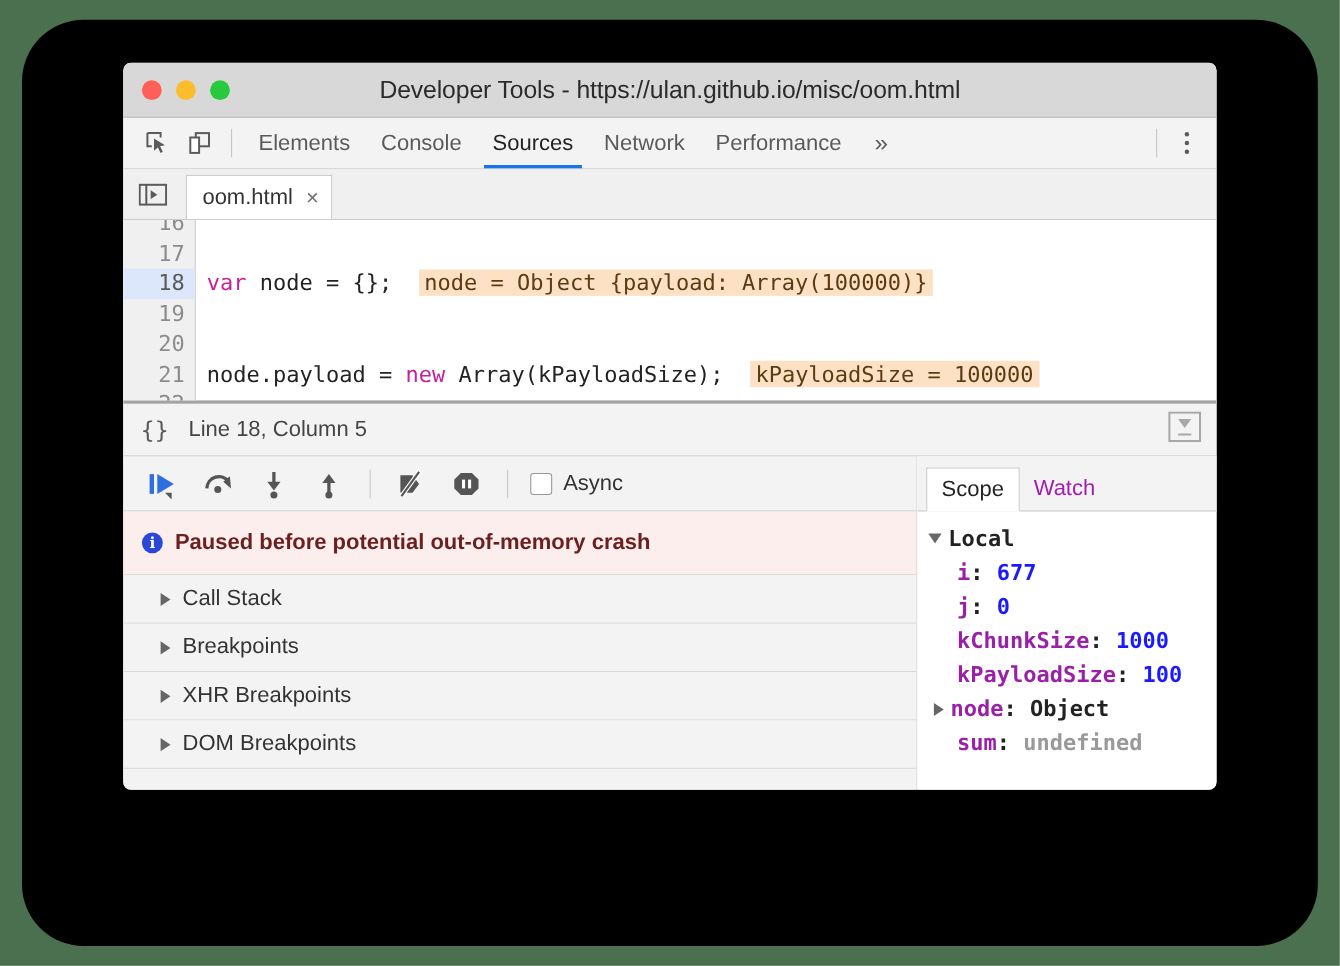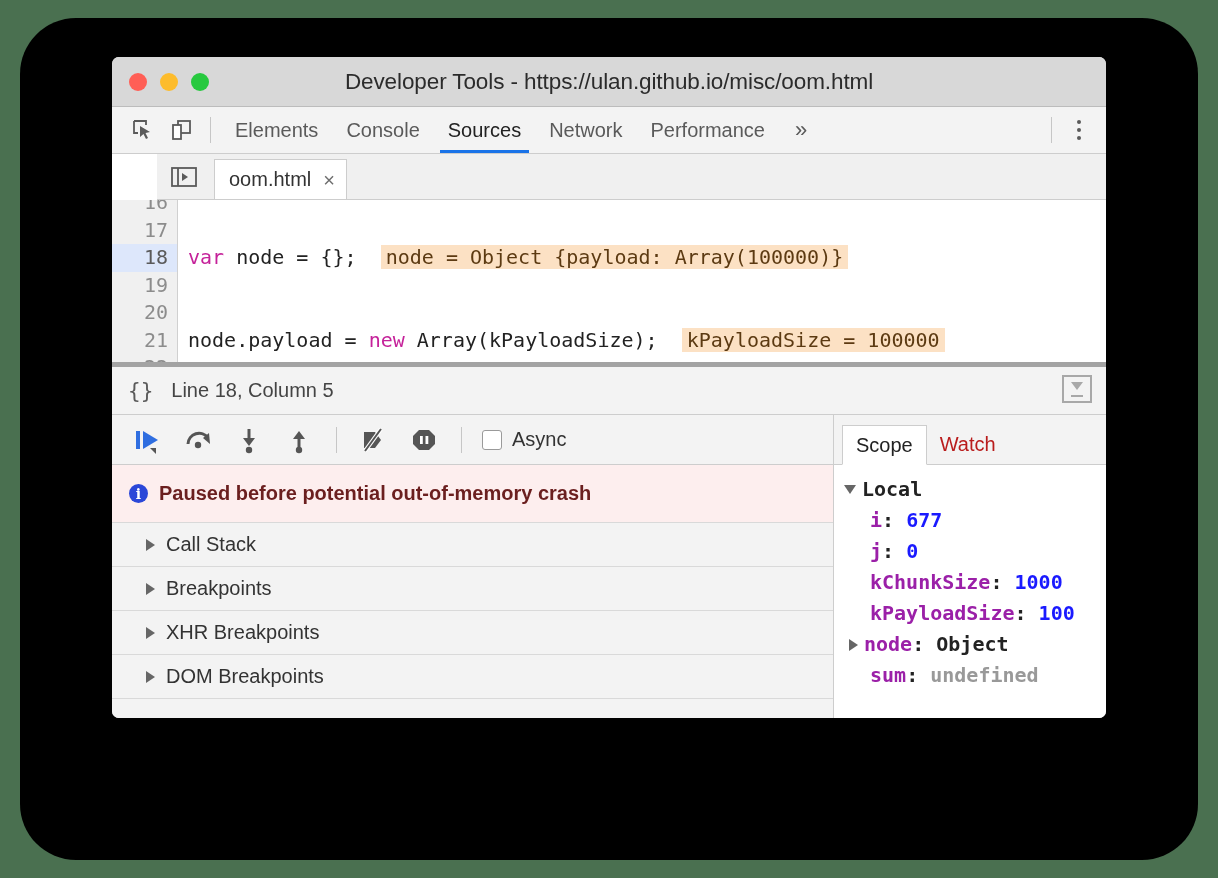--- a/index.html
+++ b/index.html
@@ -102,21 +102,20 @@
 
   
   #filetabs {
     height: 46px;
     background: #f0f0f0;
     border-bottom: 1px solid #cdcdcd;
     display: flex;
     align-items: flex-end;
     flex: none;
     padding-left: 10px;
-    margin-left: 45px;
   }
   #nav-toggle {
     width: 34px; height: 34px; margin-bottom: 5px;
     display: flex; align-items: center; justify-content: center;
   }
   #file-tab {
     margin-left: 13px;
     height: 40px;
     background: #ffffff;
     border: 1px solid #cdcdcd;
@@ -129,21 +128,21 @@
   #file-tab-close { font-size: 20px; color: #6e6e6e; line-height: 1; }
 
   
   #editor {
     flex: none;
     height: 167px;
     display: flex;
     background: #fff;
     overflow: hidden;
     position: relative;
-    border-bottom: 5px solid #a3a3a3;
+    border-bottom: 3px solid #a3a3a3;
   }
   #gutter {
     width: 66px;
     background: #f0f0f0;
     border-right: 1px solid #d0d0d0;
     flex: none;
     padding-top: 0;
     font-family: "DejaVu Sans Mono", monospace;
     font-size: 20px;
     color: #8c8c8c;
@@ -253,21 +252,21 @@
     display: flex;
     align-items: flex-end;
     flex: none;
     padding-left: 8px;
   }
   .stab {
     height: 40px;
     display: flex; align-items: center;
     padding: 0 13px;
     font-size: 20px;
-    color: #b91c1c;
+    color: #a21caf;
   }
   .stab.active {
     background: #fff;
     border: 1px solid #cdcdcd;
     border-bottom: 1px solid #fff;
     margin-bottom: -1px;
     color: #222;
   }
   #scope-body {
     flex: 1;

